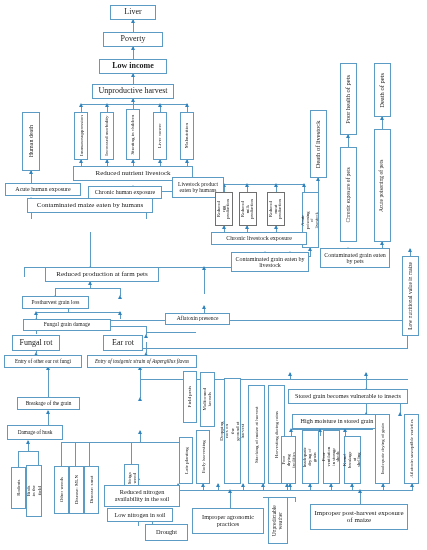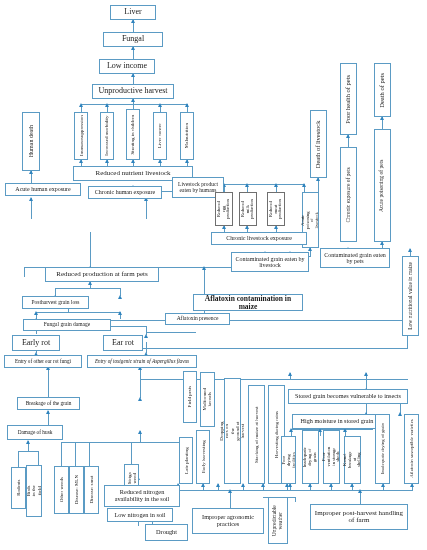--- a/index.html
+++ b/index.html
@@ -267,23 +267,23 @@
   <div class="arw" style="left:308px;top:483px;"></div>
   <div class="arw" style="left:329px;top:483px;"></div>
   <div class="arw" style="left:350px;top:483px;"></div>
   <div class="arw" style="left:381px;top:483px;"></div>
   <div class="arw" style="left:410px;top:483px;"></div>
 
   <div class="node" style="left:110px;top:5px;width:46px;height:15px;font-size:8px;">
       <span>Liver</span>
     </div>
   <div class="node" style="left:103px;top:32px;width:60px;height:15px;font-size:8px;">
-      <span>Fungal</span>
-    </div>
-  <div class="node" style="left:99px;top:59px;width:56px;height:15px;font-size:8px;">
+      <span>Poverty</span>
+    </div>
+  <div class="node" style="left:99px;top:59px;width:68px;height:15px;font-size:8px;font-weight:bold;">
       <span>Low income</span>
     </div>
   <div class="node" style="left:92px;top:84px;width:82px;height:15px;font-size:8px;">
       <span>Unproductive harvest</span>
     </div>
 
   <div class="node vert" style="left:74px;top:112px;width:14px;height:48px;font-size:5px;">
       <span>Immunosuppression</span>
     </div>
   <div class="node vert" style="left:100px;top:112px;width:14px;height:48px;font-size:5px;">
@@ -308,20 +308,23 @@
     </div>
   <div class="node" style="left:88px;top:186px;width:74px;height:13px;font-size:6px;">
       <span>Chronic human exposure</span>
     </div>
   <div class="node" style="left:5px;top:183px;width:76px;height:13px;font-size:6px;">
       <span>Acute human exposure</span>
     </div>
   <div class="node" style="left:172px;top:177px;width:52px;height:21px;font-size:5.5px;">
       <span>Livestock product eaten by humans</span>
     </div>
+  <div class="node" style="left:27px;top:198px;width:126px;height:15px;font-size:7px;">
+      <span>Contaminated maize eaten by humans</span>
+    </div>
 
   <div class="node vert wrap grey" style="left:215px;top:192px;width:18px;height:34px;font-size:4.5px;">
       <span>Reduced egg production</span>
     </div>
   <div class="node vert wrap grey" style="left:239px;top:192px;width:18px;height:34px;font-size:4.5px;">
       <span>Reduced milk production</span>
     </div>
   <div class="node vert wrap grey" style="left:267px;top:192px;width:18px;height:34px;font-size:4.5px;">
       <span>Reduced meat production</span>
     </div>
@@ -354,34 +357,31 @@
   <div class="node" style="left:320px;top:248px;width:70px;height:20px;font-size:6px;">
       <span>Contaminated grain eaten by pets</span>
     </div>
   <div class="node vert" style="left:402px;top:256px;width:17px;height:80px;font-size:5.5px;">
       <span>Low nutritional value in maize</span>
     </div>
 
   <div class="node" style="left:45px;top:267px;width:114px;height:15px;font-size:7px;">
       <span>Reduced production at farm pets</span>
     </div>
-  <div class="node bold" style="left:193px;top:294px;width:110px;height:17px;font-size:7.5px;">
-      <span>Aflatoxin contamination in maize</span>
-    </div>
   <div class="node" style="left:22px;top:296px;width:67px;height:13px;font-size:5.5px;">
       <span>Postharvest grain loss</span>
     </div>
   <div class="node" style="left:165px;top:313px;width:65px;height:12px;font-size:5.5px;">
       <span>Aflatoxin presence</span>
     </div>
   <div class="node" style="left:23px;top:319px;width:88px;height:12px;font-size:5.5px;">
       <span>Fungal grain damage</span>
     </div>
   <div class="node" style="left:12px;top:335px;width:48px;height:16px;font-size:8px;">
-      <span>Early rot</span>
+      <span>Fungal rot</span>
     </div>
   <div class="node" style="left:103px;top:335px;width:40px;height:16px;font-size:8px;">
       <span>Ear rot</span>
     </div>
   <div class="node" style="left:4px;top:355px;width:78px;height:13px;font-size:5.2px;">
       <span>Entry of other ear rot fungi</span>
     </div>
   <div class="node" style="left:87px;top:355px;width:110px;height:13px;font-size:5.2px;font-style:italic;">
       <span>Entry of toxigenic strain of Aspergillus flavus</span>
     </div>
@@ -470,16 +470,16 @@
   <div class="node" style="left:145px;top:524px;width:43px;height:17px;font-size:6.3px;">
       <span>Drought</span>
     </div>
   <div class="node" style="left:192px;top:508px;width:72px;height:26px;font-size:6.3px;">
       <span>Improper agronomic practices</span>
     </div>
   <div class="node vert wrap" style="left:268px;top:497px;width:20px;height:47px;font-size:5.5px;">
       <span>Unpredictable weather</span>
     </div>
   <div class="node" style="left:310px;top:504px;width:98px;height:26px;font-size:7px;">
-      <span>Improper post-harvest handling of farm</span>
+      <span>Improper post-harvest exposure of maize</span>
     </div>
 
 </div>
 
 </body></html>

